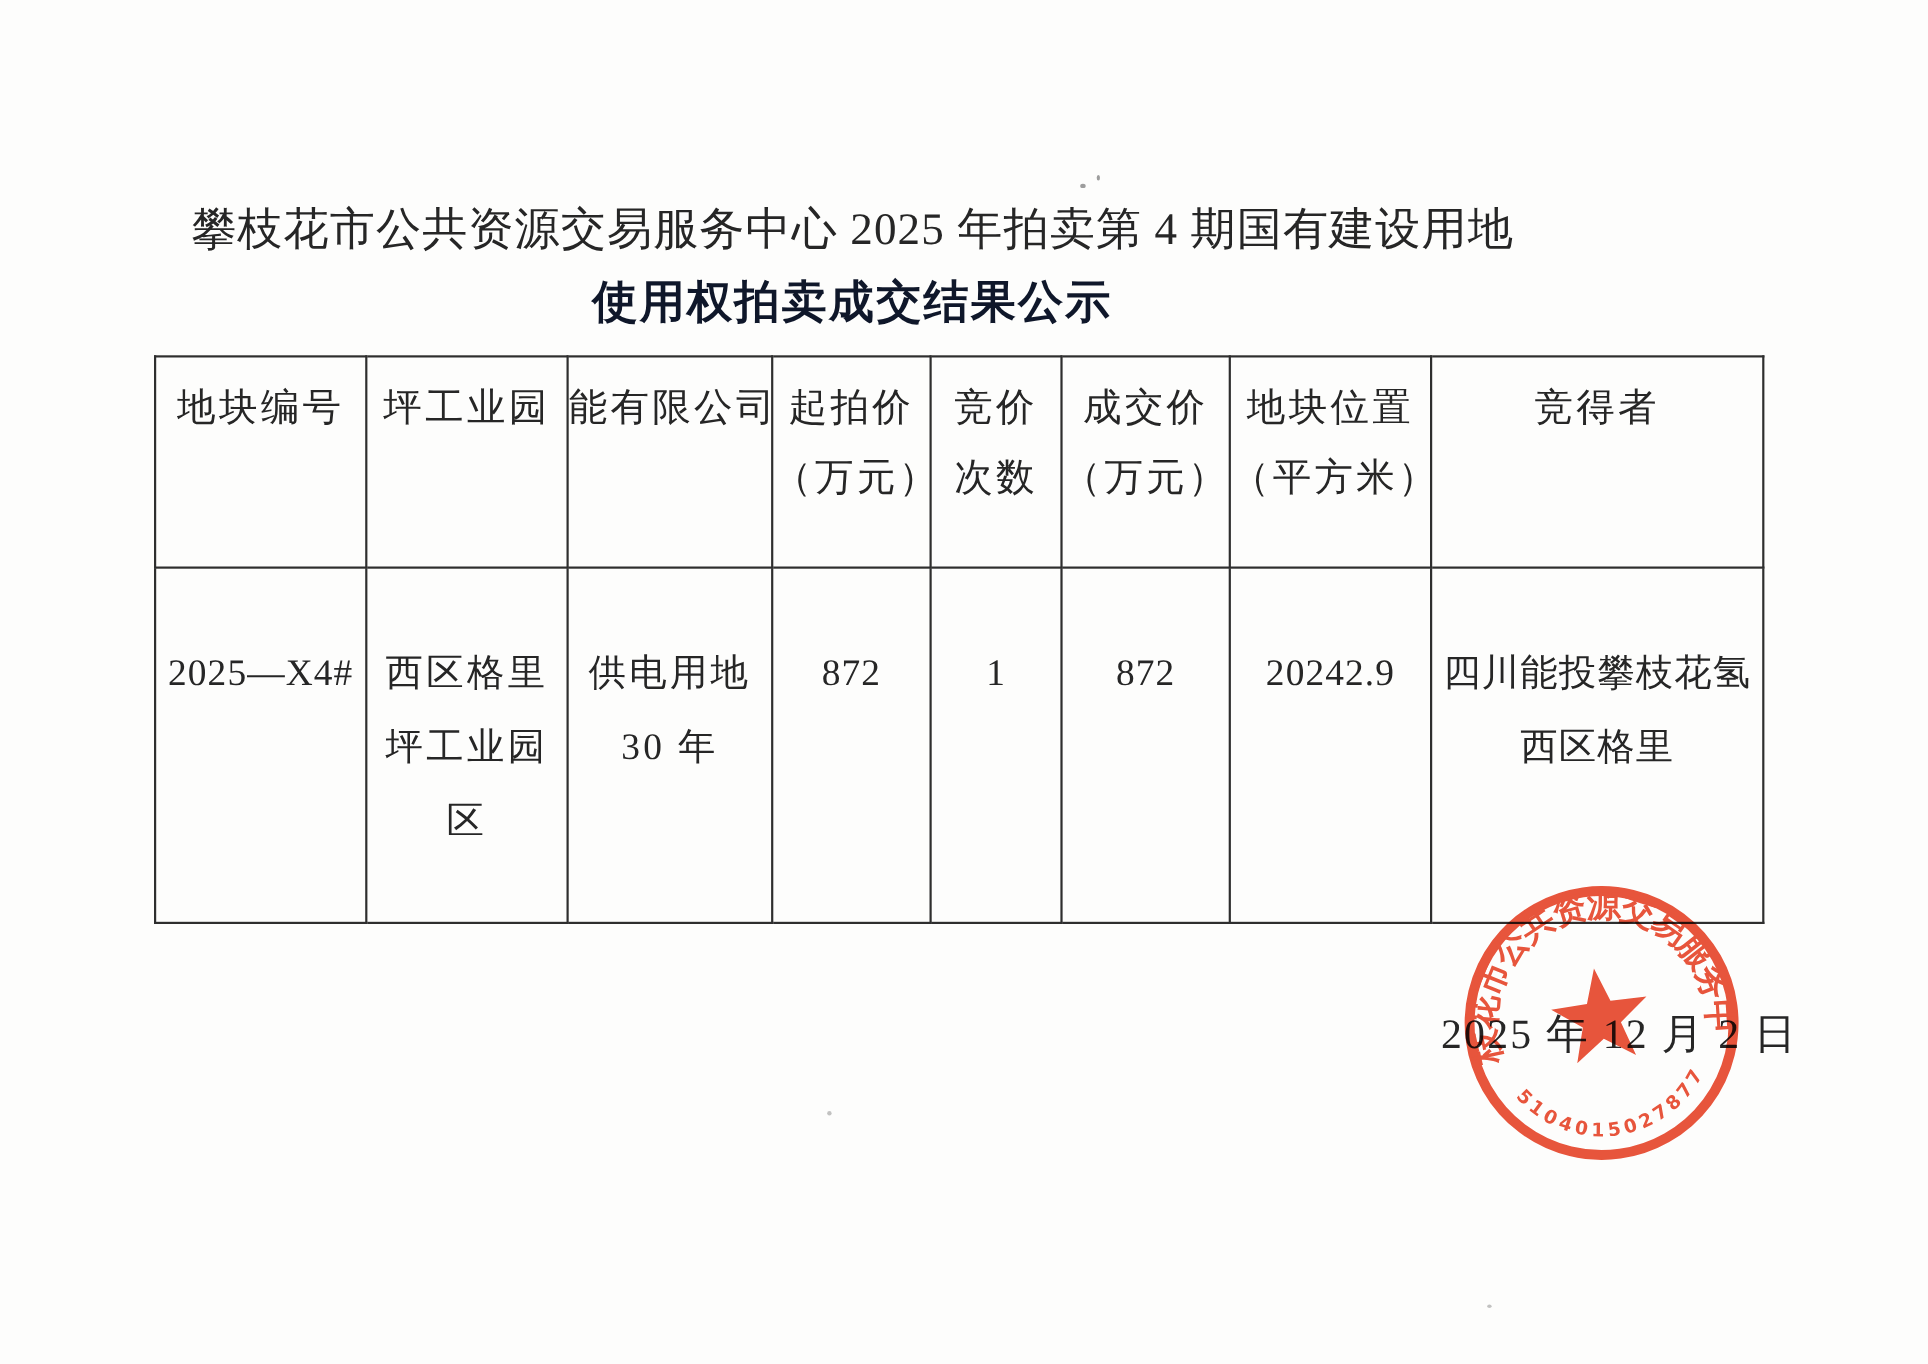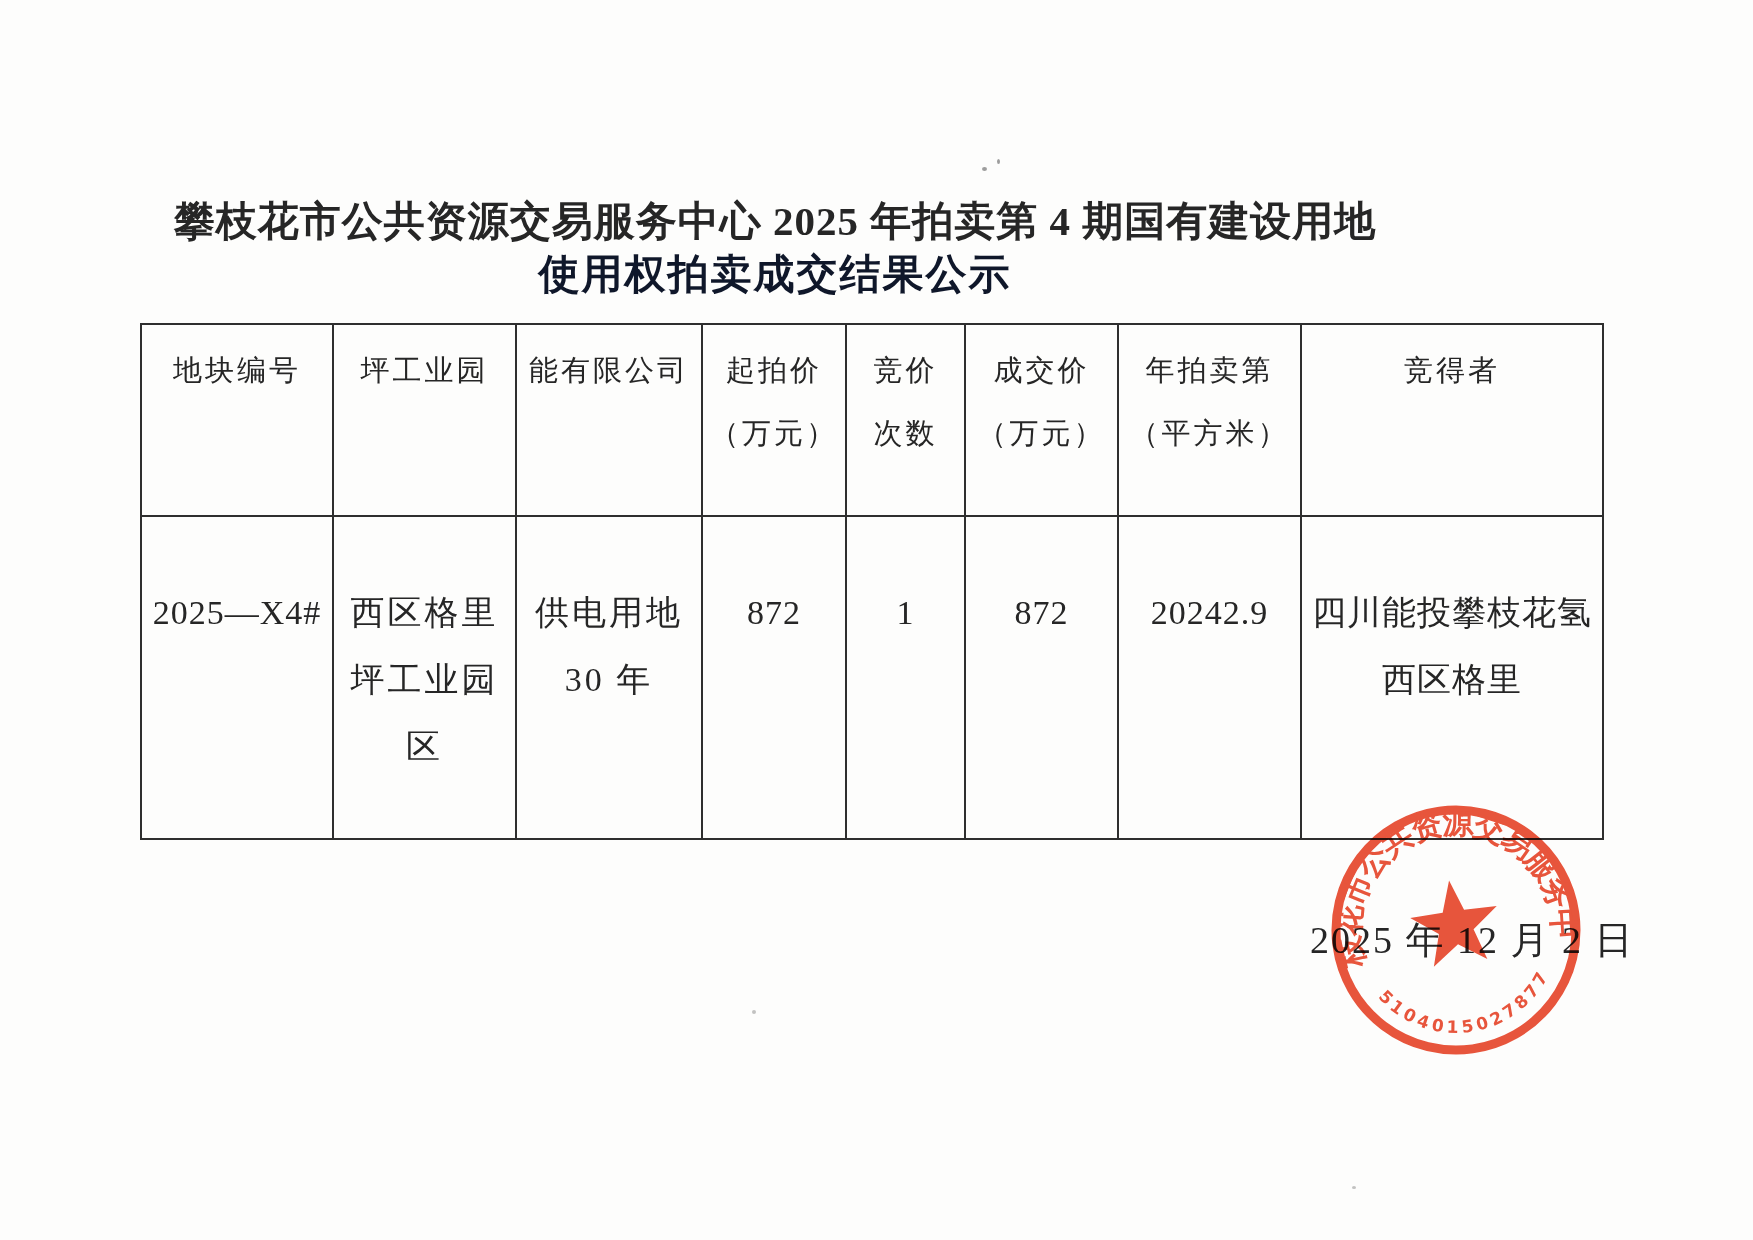--- a/index.html
+++ b/index.html
@@ -5,23 +5,23 @@
   * { margin:0; padding:0; box-sizing:border-box; }
   html,body { width:1753px; height:1240px; }
   body {
     position:relative;
     background:#fdfdfc;
     font-family:"Liberation Serif","DejaVu Serif",serif;
     color:#2c2c2c;
     overflow:hidden;
   }
   .title-line1{
-    position:absolute; left:0; top:194px; width:1550px;
+    position:absolute; left:0; top:181px; width:1550px;
     text-align:center;
-    font-size:41px; font-weight:700; letter-spacing:1px;
+    font-size:41px; font-weight:400; letter-spacing:1px;
     color:#262626; white-space:nowrap;
   }
   .title-line2{
     position:absolute; left:0; top:247px; width:1550px;
     text-align:center;
     font-size:41px; font-weight:600; letter-spacing:2px;
     color:#0f172a; white-space:nowrap;
   }
 
   
@@ -31,21 +31,21 @@
     border-collapse:collapse; table-layout:fixed;
     background:transparent;
   }
   table.results th, table.results td{
     border:2px solid #2e2e2e;
     text-align:center; vertical-align:top;
     font-weight:400;
     color:#262626;
   }
   table.results th{
-    padding-top:14px; font-size:29px; line-height:63px; letter-spacing:3px;border-radius:17px;
+    padding-top:14px; font-size:35px; line-height:63px; letter-spacing:3px;border-radius:17px;
   }
   table.results td{
     padding-top:62px; font-size:34px; line-height:67px; letter-spacing:3px;
   }
   tr.header-row{ height:192px; }
   tr.data-row{ height:322px; }
   .cell-line{ display:block; white-space:nowrap; }
   td .num{ letter-spacing:1px; }
   td .winner-line{ letter-spacing:1px; }
 
@@ -107,21 +107,21 @@
     </th>
     <th>
       <span class="cell-line">竞价</span>
       <span class="cell-line">次数</span>
     </th>
     <th>
       <span class="cell-line">成交价</span>
       <span class="cell-line">（万元）</span>
     </th>
     <th>
-      <span class="cell-line">年拍卖第</span>
+      <span class="cell-line">地块位置</span>
       <span class="cell-line">（平方米）</span>
     </th>
     <th>
       <span class="cell-line">竞得者</span>
     </th>
   </tr>
   <tr class="data-row">
     <td>
       <span class="cell-line num">2025—X4#</span>
     </td>

